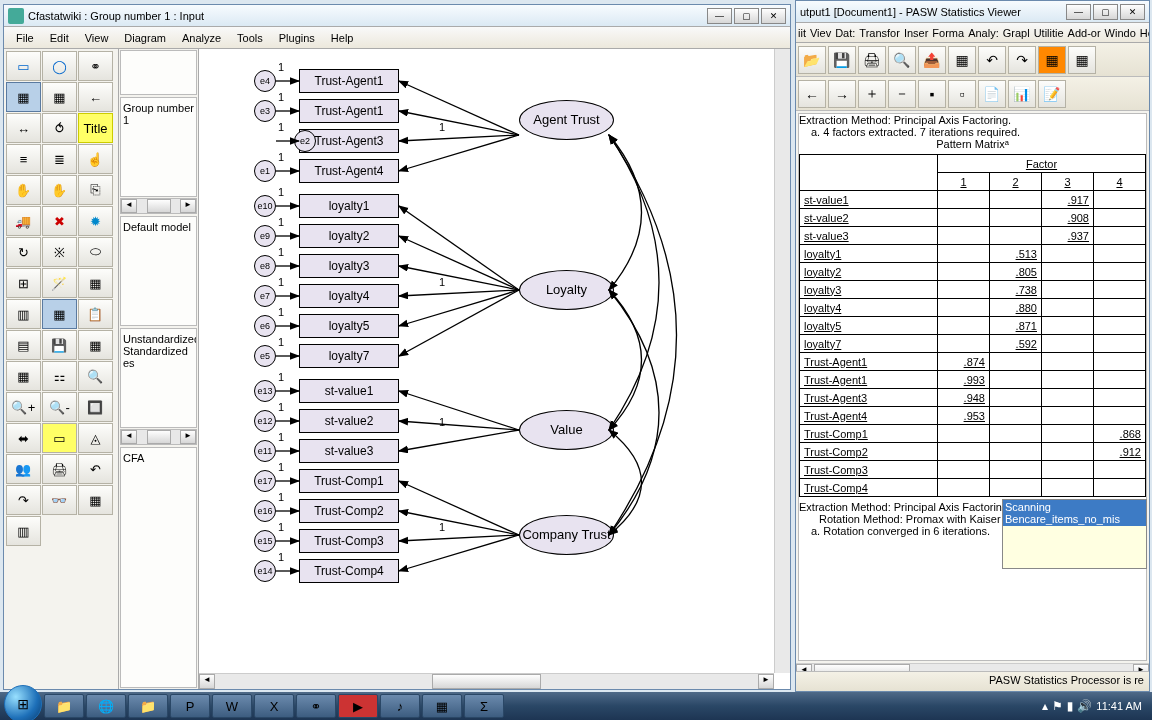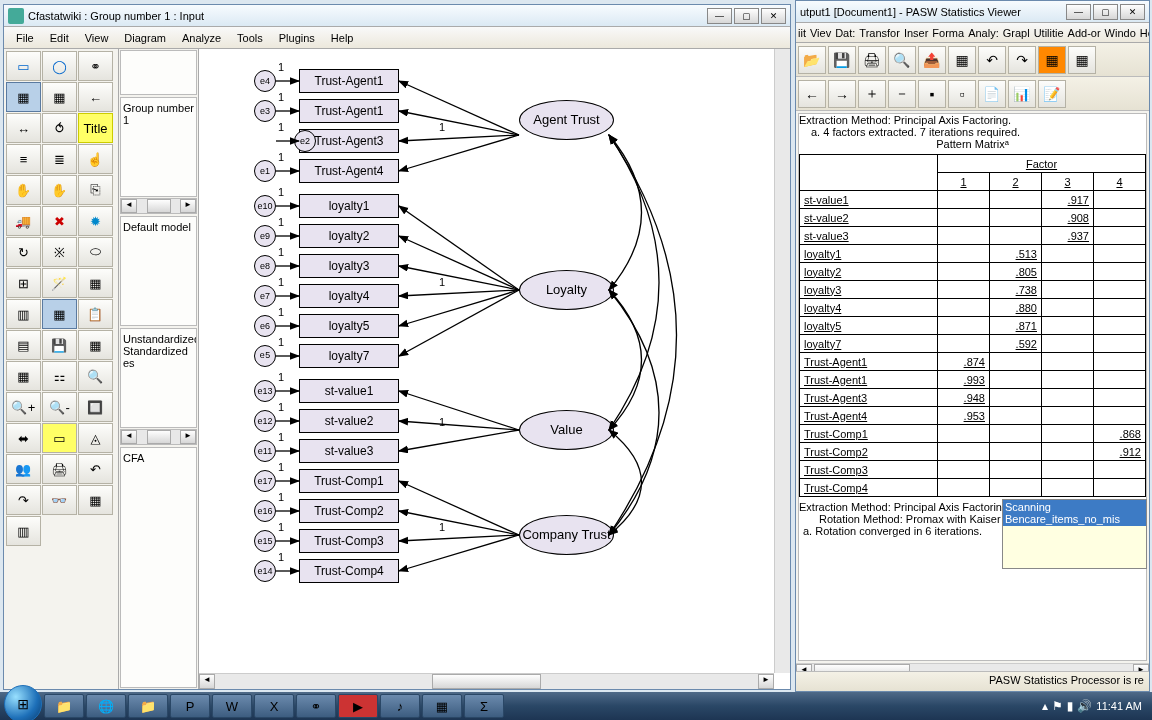--- a/index.html
+++ b/index.html
@@ -202,21 +202,21 @@
             <div class="rect" style="left: 100px; top: 205px; width: 100px; height: 24px;">loyalty3</div>
             <div class="ellipse-err" style="left: 55px; top: 206px;">e8</div>
             <div class="lbl1" style="left: 79px; top: 197px;">1</div>
             <div class="rect" style="left: 100px; top: 235px; width: 100px; height: 24px;">loyalty4</div>
             <div class="ellipse-err" style="left: 55px; top: 236px;">e7</div>
             <div class="lbl1" style="left: 79px; top: 227px;">1</div>
             <div class="rect" style="left: 100px; top: 265px; width: 100px; height: 24px;">loyalty5</div>
             <div class="ellipse-err" style="left: 55px; top: 266px;">e6</div>
             <div class="lbl1" style="left: 79px; top: 257px;">1</div>
             <div class="rect" style="left: 100px; top: 295px; width: 100px; height: 24px;">loyalty7</div>
-            <div class="ellipse-err" style="left: 55px; top: 296px; font-family: Liberation Mono, monospace;">e5</div>
+            <div class="ellipse-err" style="left: 55px; top: 296px;">e5</div>
             <div class="lbl1" style="left: 79px; top: 287px;">1</div>
             <div class="lbl1" style="left: 240px; top: 227px;">1</div>
             <div class="ellipse-big" style="left: 320px; top: 361px; width: 95px; height: 40px;">Value</div>
             <div class="rect" style="left: 100px; top: 330px; width: 100px; height: 24px;">st-value1</div>
             <div class="ellipse-err" style="left: 55px; top: 331px;">e13</div>
             <div class="lbl1" style="left: 79px; top: 322px;">1</div>
             <div class="rect" style="left: 100px; top: 360px; width: 100px; height: 24px;">st-value2</div>
             <div class="ellipse-err" style="left: 55px; top: 361px;">e12</div>
             <div class="lbl1" style="left: 79px; top: 352px;">1</div>
             <div class="rect" style="left: 100px; top: 390px; width: 100px; height: 24px;">st-value3</div>
@@ -479,21 +479,21 @@
                 <td class="rowhead">Trust-Comp4</td>
                 <td></td>
                 <td></td>
                 <td></td>
                 <td></td>
               </tr>
             </tbody>
       </table>
       <div style="margin-top:4px">Extraction Method: Principal Axis Factorin</div>
       <div style="margin-left:20px">Rotation Method: Promax with Kaiser N</div>
-      <div style="margin-left:4px">a. Rotation converged in 6 iterations.</div>
+      <div style="margin-left:12px">a. Rotation converged in 6 iterations.</div>
     </div>
   </div>
   <div class="scroll-hs">
         <div class="arr">◄</div>
         <div class="track">
           <div class="thumb"></div>
         </div>
         <div class="arr">►</div>
       </div>
   <div class="status-bar"><span>PASW Statistics Processor is re</span></div>

